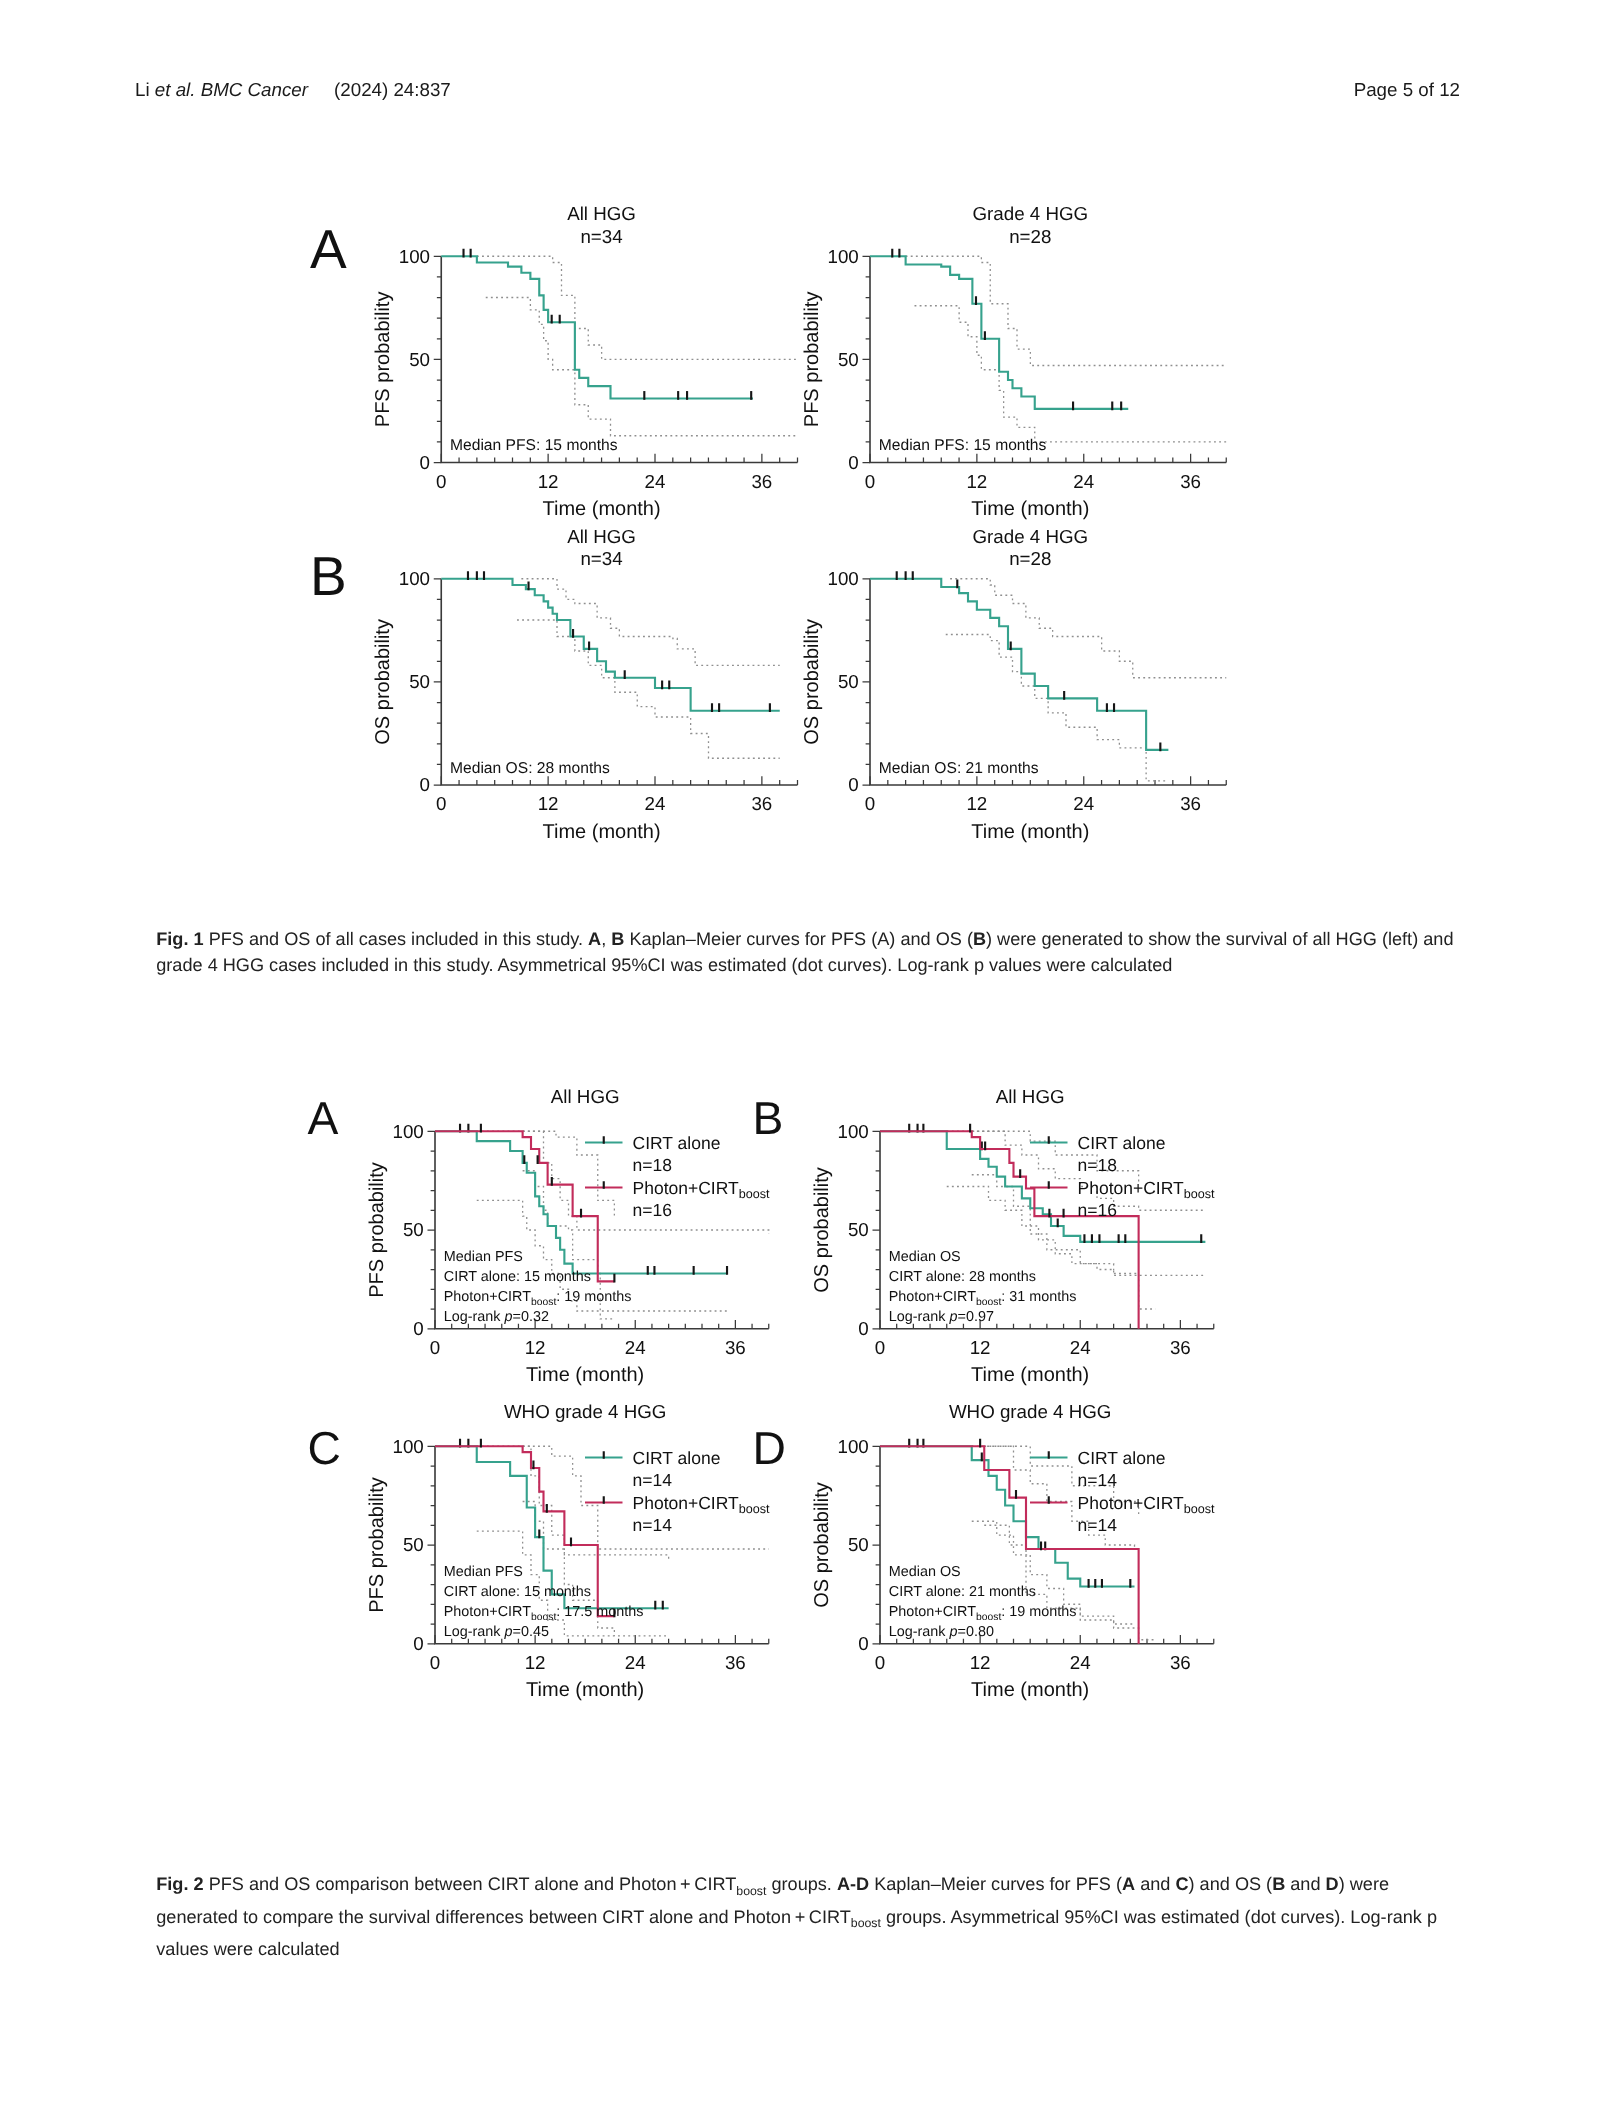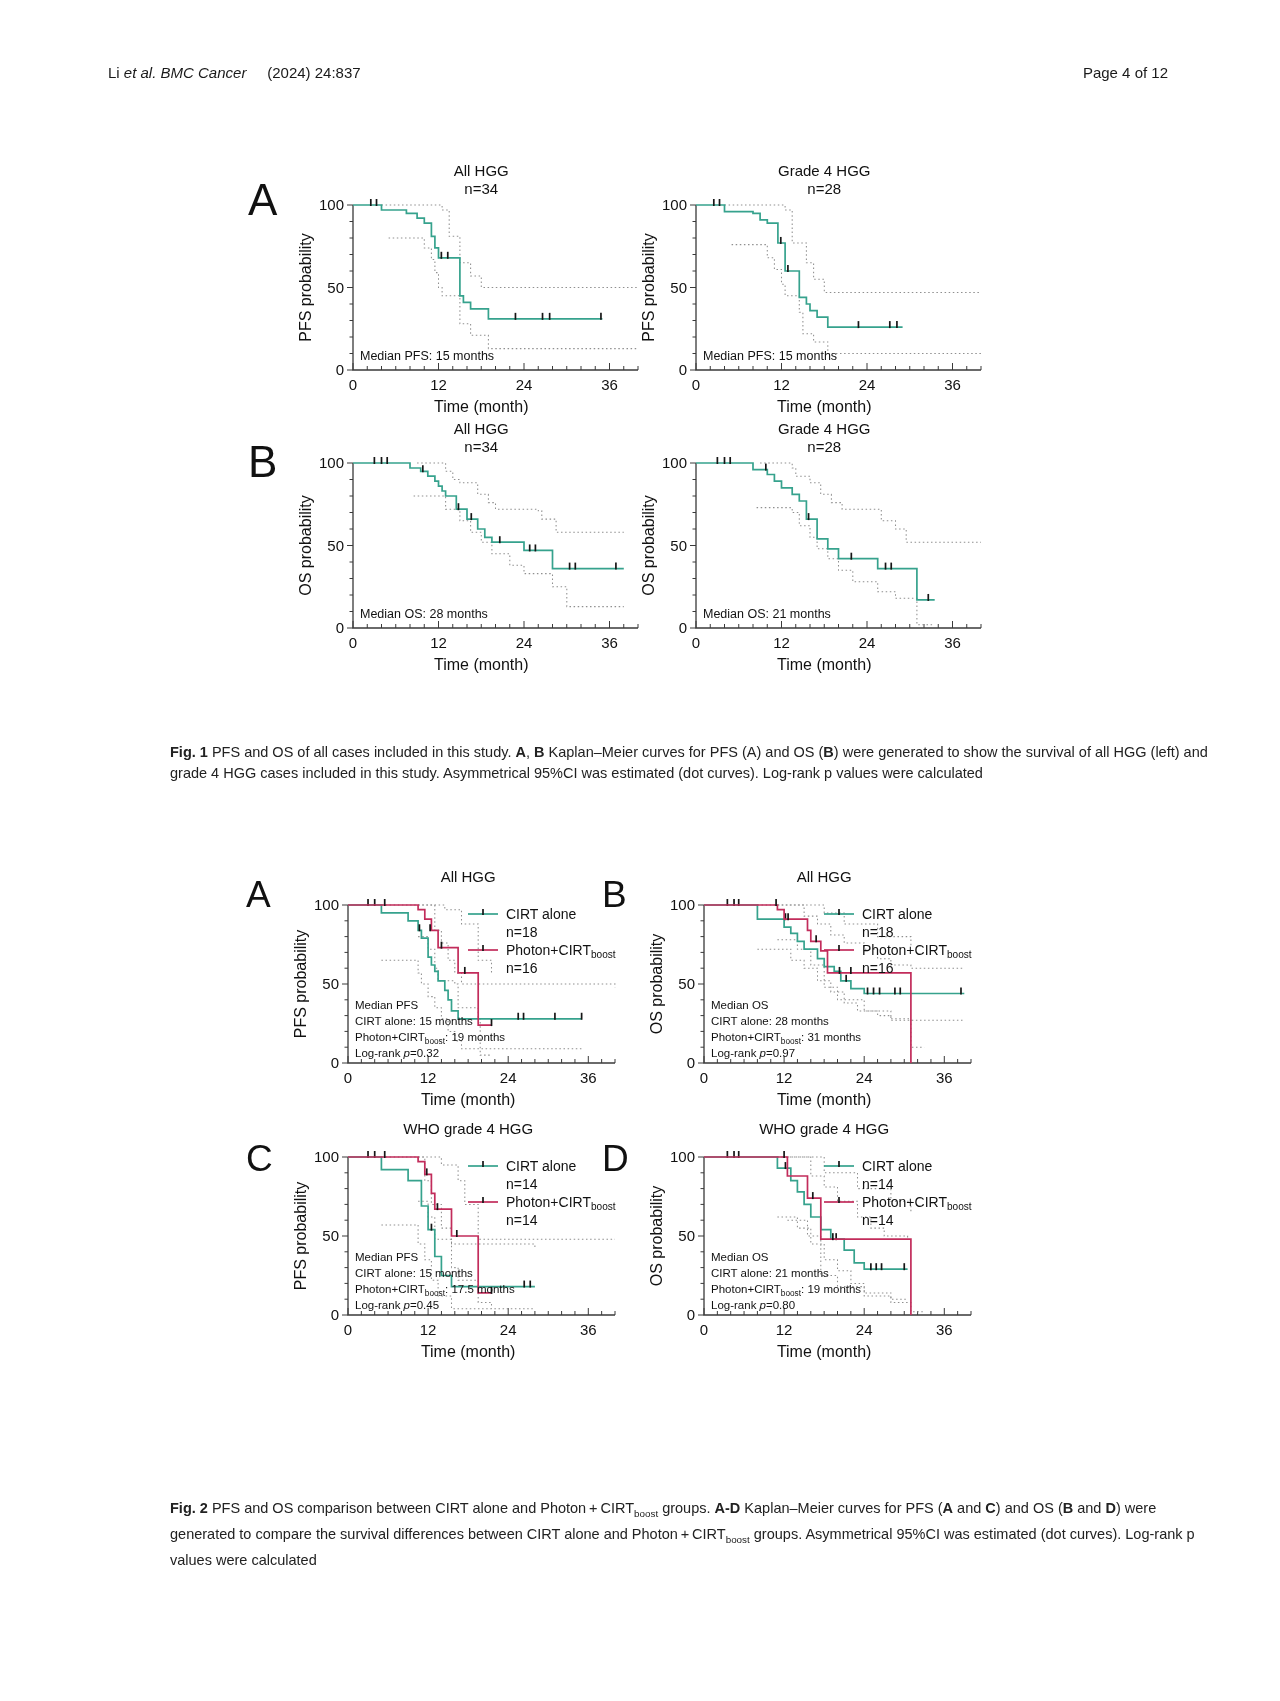--- a/index.html
+++ b/index.html
@@ -12,33 +12,33 @@
     position:absolute; top:64px; left:108px; right:112px;
     display:flex; justify-content:space-between; font-size:15px; color:#1a1a1a;
   }
   .header .it { font-style:italic; }
   .panel-letter { position:absolute; color:#111; line-height:1; }
   .panel-letter.f1 { font-size:44px; }
   .panel-letter.f2 { font-size:37px; }
   .panel-mount { position:absolute;margin-left:28px; }
   .caption {
     position:absolute; left:125px; width:1048px; font-size:14.5px;
-    line-height:21px; color:#222;margin-left:45px;
+    line-height:21px; color:#222;
   }
   .caption .sub { font-size:0.68em; vertical-align:sub; }
   svg text { font-family:"Liberation Sans", sans-serif; }
 </style>
 </head>
 <body>
 
 <div class="page">
 
   <div class="header">
     <div><span>Li </span><span class="it">et al. BMC Cancer</span><span>&nbsp;&nbsp;&nbsp;&nbsp;&nbsp;(2024) 24:837</span></div>
-    <div>Page 4 of 12</div>
+    <div>Page 5 of 12</div>
   </div>
 
   <div class="panel-letter f1" style="left:248px; top:178px;">A</div>
   <div class="panel-letter f1" style="left:248px; top:440px;">B</div>
 
   <div class="panel-mount" style="left:270px; top:160px;"><svg width="348" height="260">
         <text x="183.25" y="16" text-anchor="middle" font-size="15" fill="#111111">All HGG</text>
         <text x="183.25" y="34" text-anchor="middle" font-size="15" fill="#111111">n=34</text>
         <text x="13" y="127.5" text-anchor="middle" font-size="16" fill="#111111" transform="rotate(-90 13 127.5)">PFS probability</text>
         <path d="M55 45 V210 H340" stroke="#3a3a3a" fill="none" stroke-width="1.3"></path>

